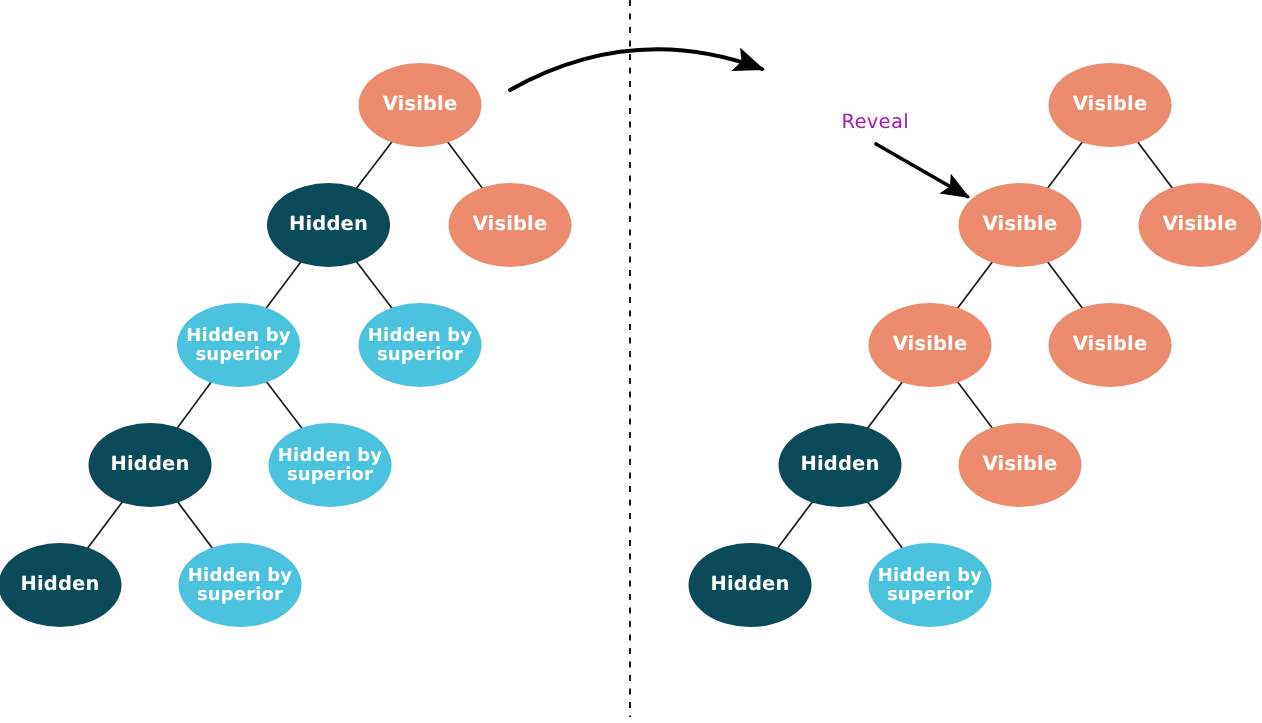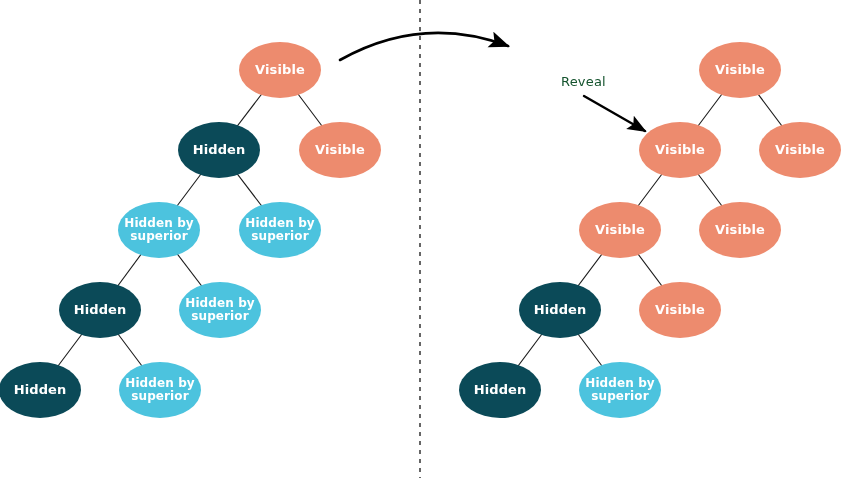--- a/index.html
+++ b/index.html
@@ -144,15 +144,15 @@
       </div>
       <div class="node" style="left: 459px; top: 362px; width: 82px; height: 56px; background: rgb(11, 74, 88); font-size: 13px; color: rgb(255, 255, 255);">
         <span class="lbl">Hidden</span>
       </div>
       <div class="node" style="left: 579px; top: 362px; width: 82px; height: 56px; background: rgb(76, 195, 222); font-size: 12px; color: rgb(255, 255, 255);">
         <span class="lbl">Hidden by
 superior</span>
       </div>
     </div>
 
-  <div class="annotation-label" id="reveal-label" style="left: 561px; top: 74px; color: #14532d;">Reveal</div>
+  <div class="annotation-label" id="reveal-label" style="left: 561px; top: 74px; color: #a21caf;">Reveal</div>
 
 </div>
 
 </body></html>

